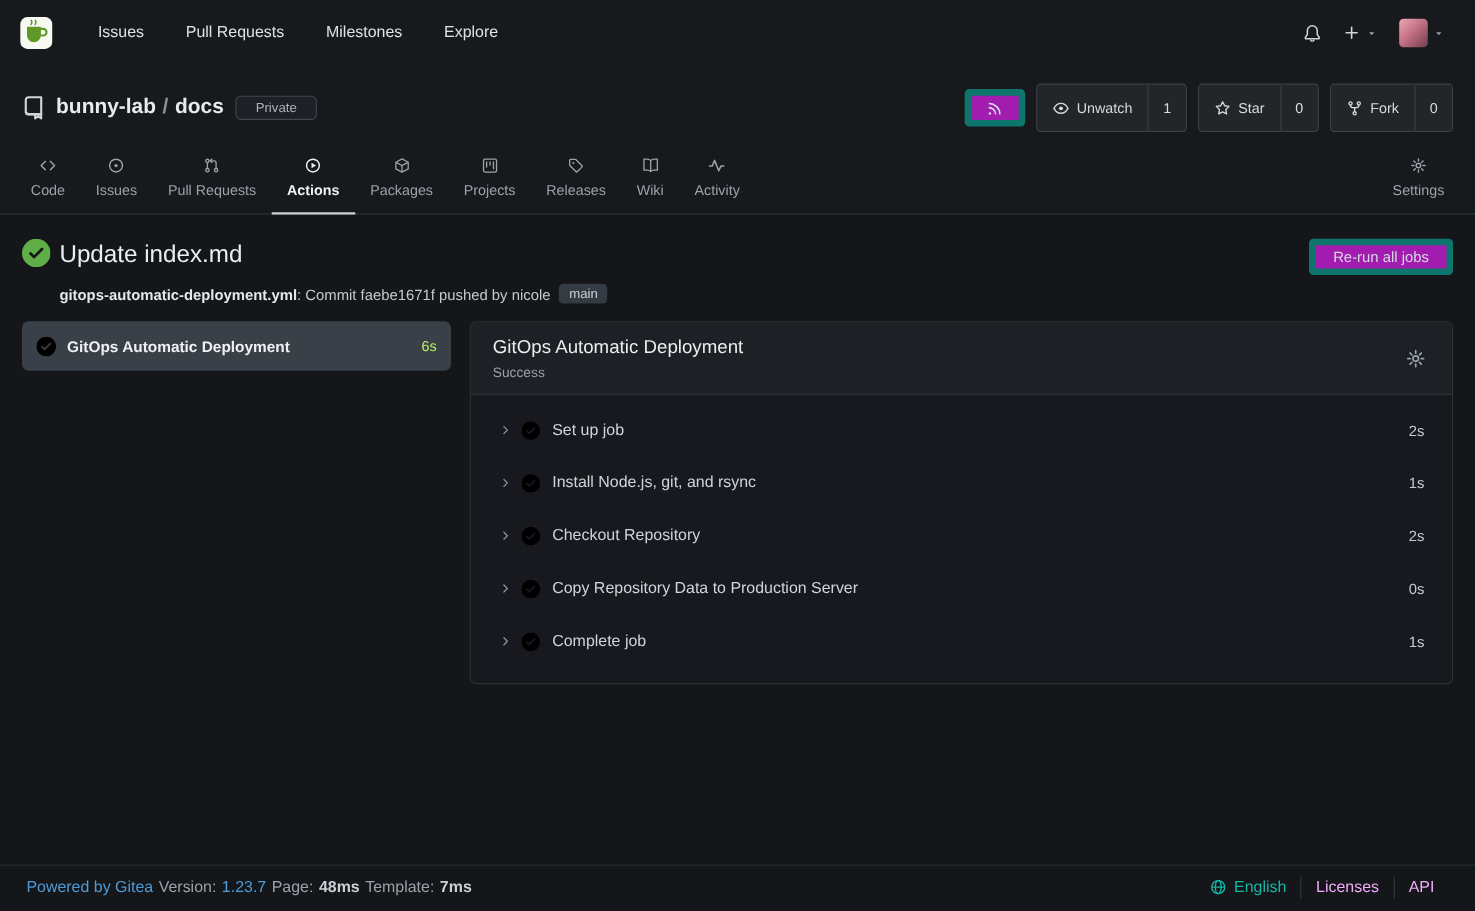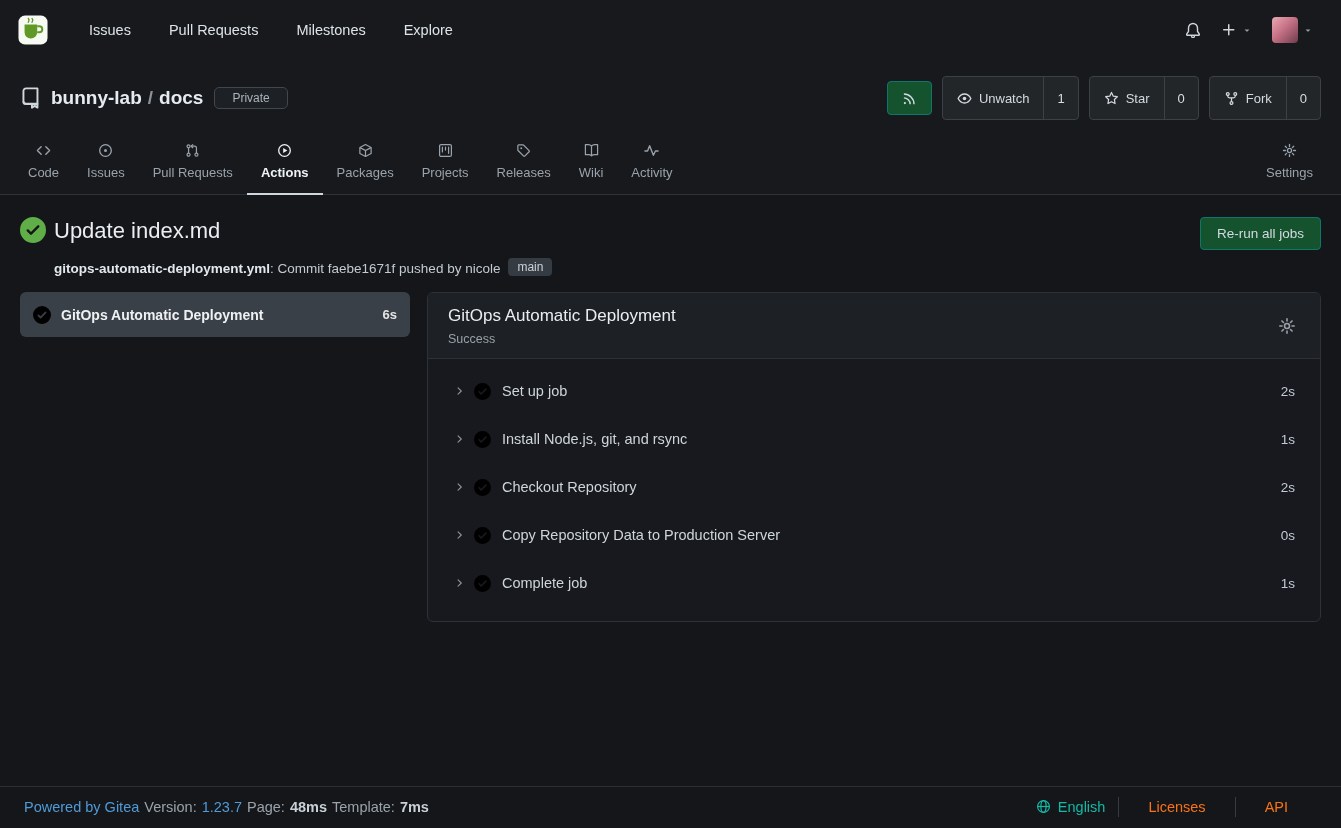--- a/index.html
+++ b/index.html
@@ -40,21 +40,21 @@
   .repo-icon svg { width:22px; height:22px; }
   .repo-owner,.repo-name { font-size:19px; font-weight:bold; color:#e6ebf0; }
   .repo-sep { font-size:19px; color:#8a939b; margin:0 6px; font-weight:bold; }
   .label-badge {
     border:1px solid #41474e; border-radius:5px; padding:3px 17px;
     font-size:12px; color:#aab2ba; margin-left:11px; background:#1d2024;
   }
   .repo-actions { margin-left:auto; display:flex; gap:10px; align-items:center; }
   .btn {
     display:flex; align-items:center; gap:7px;
-    background:#14532d; border:1px solid #0f766e; border-radius:4px;
+    background:#a21caf; border:6px solid #0f766e; border-radius:4px;
     padding:0 14px; height:34px; font-size:13px; color:#d3dae0;
   }
   .btn .ic { width:15px; height:15px; }
   .btn-group { display:flex; align-items:stretch; border:1px solid #3b4147; border-radius:4px; overflow:hidden; height:44px; background:#232629; }
   .btn-group .btn { border:none; border-radius:0; height:auto; background:transparent; }
   .btn-group .count { border-left:1px solid #3b4147; padding:0 13px; min-width:34px; display:flex; align-items:center; justify-content:center; font-size:13px; }
 
   .repo-tabs { display:flex; align-items:flex-end; margin-top:10px; padding:0 14px; }
   .tab {
     display:flex; align-items:center; gap:7px;
@@ -82,21 +82,21 @@
   }
   .rerun { margin-left:20px; font-size:13.5px; padding:0 16px; height:33px; }
 
   .run-body { display:flex; margin-top:16px; gap:17px; align-items:flex-start; }
   .job-list { width:390px; flex-shrink:0; }
   .job-item {
     display:flex; align-items:center; gap:10px;
     background:#3a4047; border-radius:6px; padding:0 13px; height:45px;
   }
   .job-name { flex:1; font-weight:bold; font-size:14px; color:#eef1f4; }
-  .job-duration { font-weight:bold; font-size:13px; color:#e5e5e5; }
+  .job-duration { font-weight:normal; font-size:13px; color:#bef264; }
 
   .job-card { flex:1; border:1px solid #2d3237; border-radius:6px; background:#17191e; overflow:hidden; }
   .job-card-header {
     display:flex; align-items:center; justify-content:space-between;
     padding:13px 20px 12px 20px; background:#1d2024; border-bottom:1px solid #2d3237;
   }
   .job-card-title { font-size:17px; color:#e9eef2; }
   .job-card-status { font-size:12.5px; color:#98a1a8; margin-top:6px; }
   .gear-btn { color:#9aa3ab; padding:4px; }
   .gear-btn .ic { width:18px; height:18px; }
@@ -113,21 +113,21 @@
     border-top:1px solid #2a2f34; background:#141619;
     display:flex; align-items:center; justify-content:space-between;
     padding:0 24px; font-size:14.5px; color:#9aa3ab;
   }
   .footer-left { display:flex; align-items:center; gap:5px; }
   .footer-left a { color:#4f9bd8; }
   .footer-left strong { color:#c9d0d7; }
   .footer-right { display:flex; align-items:center; }
   .footer-lang { display:flex; align-items:center; gap:7px; color:#14b8a6; padding-right:13px; }
   .footer-lang .ic { width:15px; height:15px; }
-  .footer-link { color:#f97316; padding:2px 29px; border-left:1px solid #343b41; }
+  .footer-link { color:#f0abfc; padding:2px 13px; border-left:1px solid #343b41; }
 </style>
 </head>
 <body>
 
 <svg width="0" height="0" style="position:absolute" aria-hidden="true">
   <defs>
     <symbol id="i-check" viewBox="0 0 16 16">
         <path fill-rule="evenodd" d="M8 16A8 8 0 1 1 8 0a8 8 0 0 1 0 16Zm3.78-9.72a.751.751 0 0 0-.018-1.042.751.751 0 0 0-1.042-.018L6.75 9.19 5.28 7.72a.751.751 0 0 0-1.042.018.751.751 0 0 0-.018 1.042l2 2a.75.75 0 0 0 1.06 0Z"></path>
       </symbol>
     <symbol id="i-chevron" viewBox="0 0 16 16">

